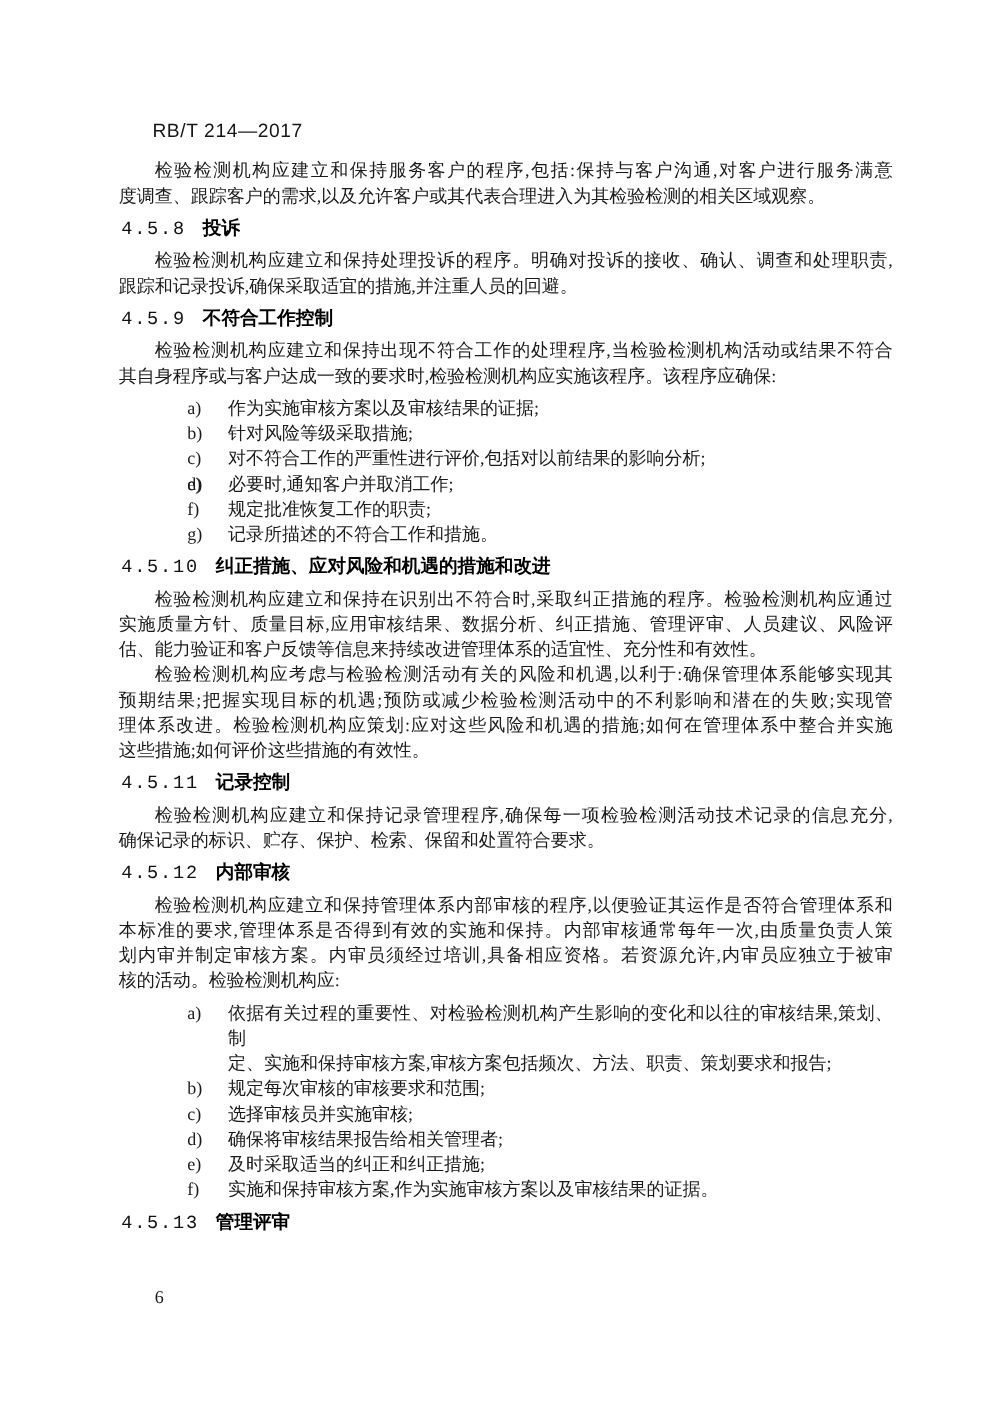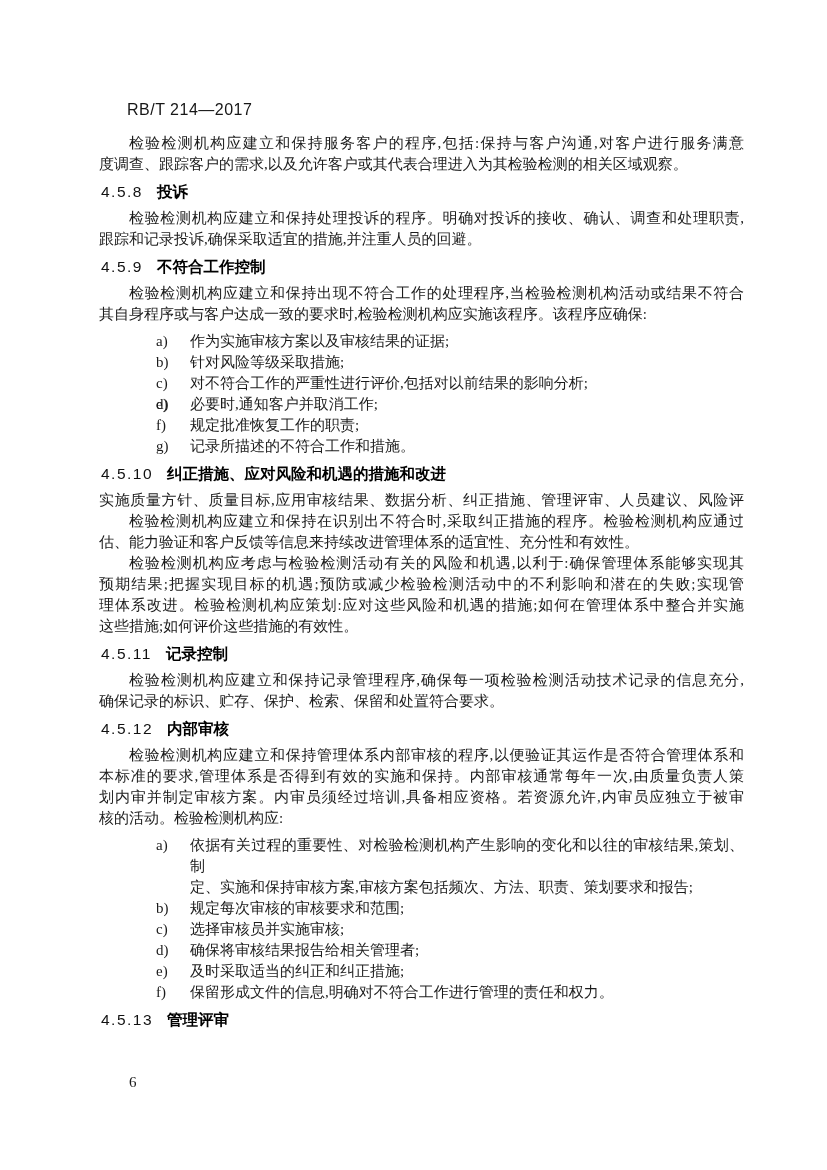--- a/index.html
+++ b/index.html
@@ -37,21 +37,21 @@
   }
   .line.fill {
     text-align: justify;
     text-align-last: justify;
     text-justify: inter-character;
   }
   .line.first { padding-left: 30px; }
   .sec-h {
     margin: 6px 0 6px 2px;
     line-height: 21px;
-    font-family: Liberation Sans, sans-serif;
+    font-family: Liberation Mono, monospace;
     font-weight: bold;
     font-size: 15.5px;
     color: #000000;
     white-space: nowrap;
   }
   .sec-h .num {
     font-weight: normal;
     letter-spacing: 1.5px;
     margin-right: 14px;
     color: #111111;
@@ -118,22 +118,22 @@
           <span class="marker">f)</span>
           <div class="line">规定批准恢复工作的职责;</div>
         </div>
         <div class="li">
           <span class="marker">g)</span>
           <div class="line">记录所描述的不符合工作和措施。</div>
         </div>
       </div>
       <div class="sec-h"><span class="num">4.5.10</span><span class="ttl">纠正措施、应对风险和机遇的措施和改进</span></div>
       <div class="para">
+        <div class="line first fill">检验检测机构应建立和保持在识别出不符合时,采取纠正措施的程序。检验检测机构应通过</div>
         <div class="line fill">实施质量方针、质量目标,应用审核结果、数据分析、纠正措施、管理评审、人员建议、风险评</div>
-        <div class="line first fill">检验检测机构应建立和保持在识别出不符合时,采取纠正措施的程序。检验检测机构应通过</div>
         <div class="line">估、能力验证和客户反馈等信息来持续改进管理体系的适宜性、充分性和有效性。</div>
       </div>
       <div class="para">
         <div class="line first fill">检验检测机构应考虑与检验检测活动有关的风险和机遇,以利于:确保管理体系能够实现其</div>
         <div class="line fill">预期结果;把握实现目标的机遇;预防或减少检验检测活动中的不利影响和潜在的失败;实现管</div>
         <div class="line fill">理体系改进。检验检测机构应策划:应对这些风险和机遇的措施;如何在管理体系中整合并实施</div>
         <div class="line">这些措施;如何评价这些措施的有效性。</div>
       </div>
       <div class="sec-h"><span class="num">4.5.11</span><span class="ttl">记录控制</span></div>
       <div class="para">
@@ -164,20 +164,20 @@
         <div class="li">
           <span class="marker">d)</span>
           <div class="line">确保将审核结果报告给相关管理者;</div>
         </div>
         <div class="li">
           <span class="marker">e)</span>
           <div class="line">及时采取适当的纠正和纠正措施;</div>
         </div>
         <div class="li">
           <span class="marker">f)</span>
-          <div class="line">保留形成文件的信息,明确对不符合工作进行管理的责任和权力。</div>
+          <div class="line">实施和保持审核方案,作为实施审核方案以及审核结果的证据。</div>
         </div>
       </div>
       <div class="sec-h"><span class="num">4.5.13</span><span class="ttl">管理评审</span></div>
     </main>
 
   <div class="page-number">6</div>
 </div>
 
 </body></html>

